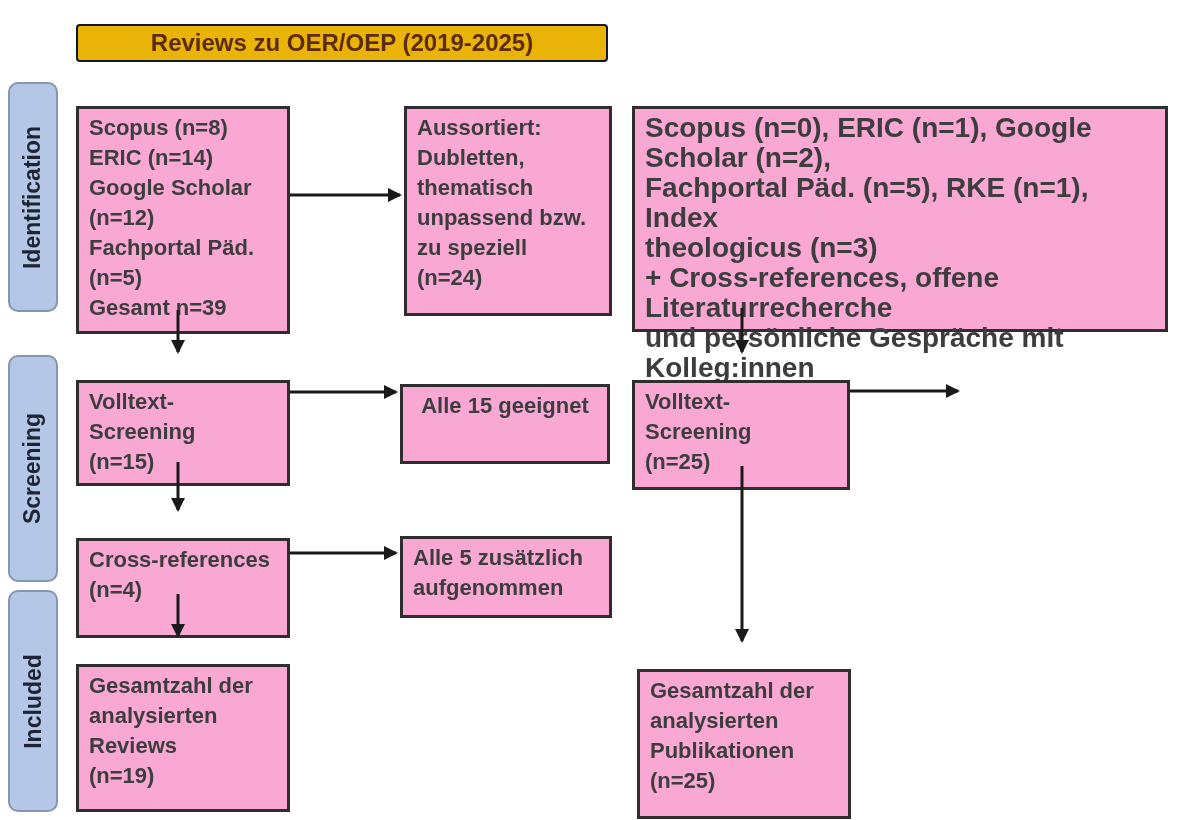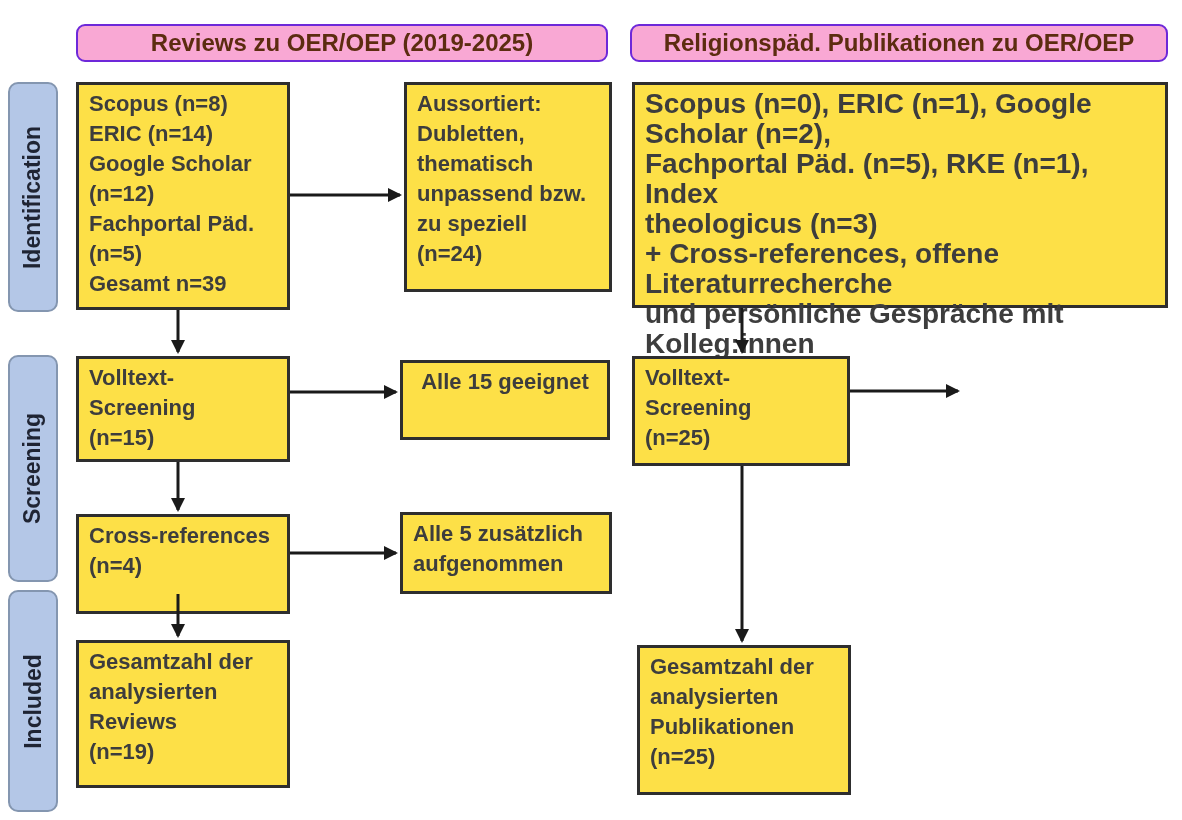--- a/index.html
+++ b/index.html
@@ -1,50 +1,50 @@
 <!DOCTYPE html>
 <html><head>
 <meta charset="utf-8">
 <style>
   html,body{margin:0;padding:0;background:#ffffff;}
   #canvas{
     position:relative;width:1182px;height:820px;background:#ffffff;
     font-family:"Liberation Sans",sans-serif;overflow:hidden;
   }
   .hdr{
-    position:absolute;height:38px;border-radius:9px;
-    background:#f9a8d4;border:2px solid #6d28d9;
+    position:absolute;height:38px;border-radius:4px;
+    background:#eab308;border:2px solid #0f172a;
     display:flex;align-items:center;justify-content:center;
     font-size:24px;font-weight:700;color:#5c2c10;box-sizing:border-box;
   }
   .side{
     position:absolute;left:8px;width:50px;border-radius:10px;
     background:#b4c7e7;border:2px solid #8496b0;
     display:flex;align-items:center;justify-content:center;box-sizing:border-box;
   }
   .side span{
     transform:rotate(-90deg);white-space:nowrap;
     font-size:23px;font-weight:700;color:#1f2433;
   }
   .fbox{
-    position:absolute;background:#fde047;border:3px solid #2e2e2e;
+    position:absolute;background:#f9a8d4;border:3px solid #2e2e2e;
     box-sizing:border-box;padding:4px 10px;
     font-size:22px;line-height:30px;font-weight:700;color:#3d3d3d;
     white-space:pre-line;
+    margin-top:24px;
   }
   .fbox.small{font-size:28px;}
   #arrows{position:absolute;left:0;top:0;width:1182px;height:820px;pointer-events:none;}
 </style>
 </head>
 <body>
 
 <div id="canvas">
 
   <div class="hdr" style="left:76px;top:24px;width:532px;">Reviews zu OER/OEP (2019-2025)</div>
-  <div class="hdr" style="left:630px;top:24px;width:538px;">Religionspäd. Publikationen zu OER/OEP</div>
 
   <div class="side" style="top:82px;height:230px;">
     <span>Identification</span>
   </div>
   <div class="side" style="top:355px;height:227px;">
     <span>Screening</span>
   </div>
   <div class="side" style="top:590px;height:222px;">
     <span>Included</span>
   </div>

